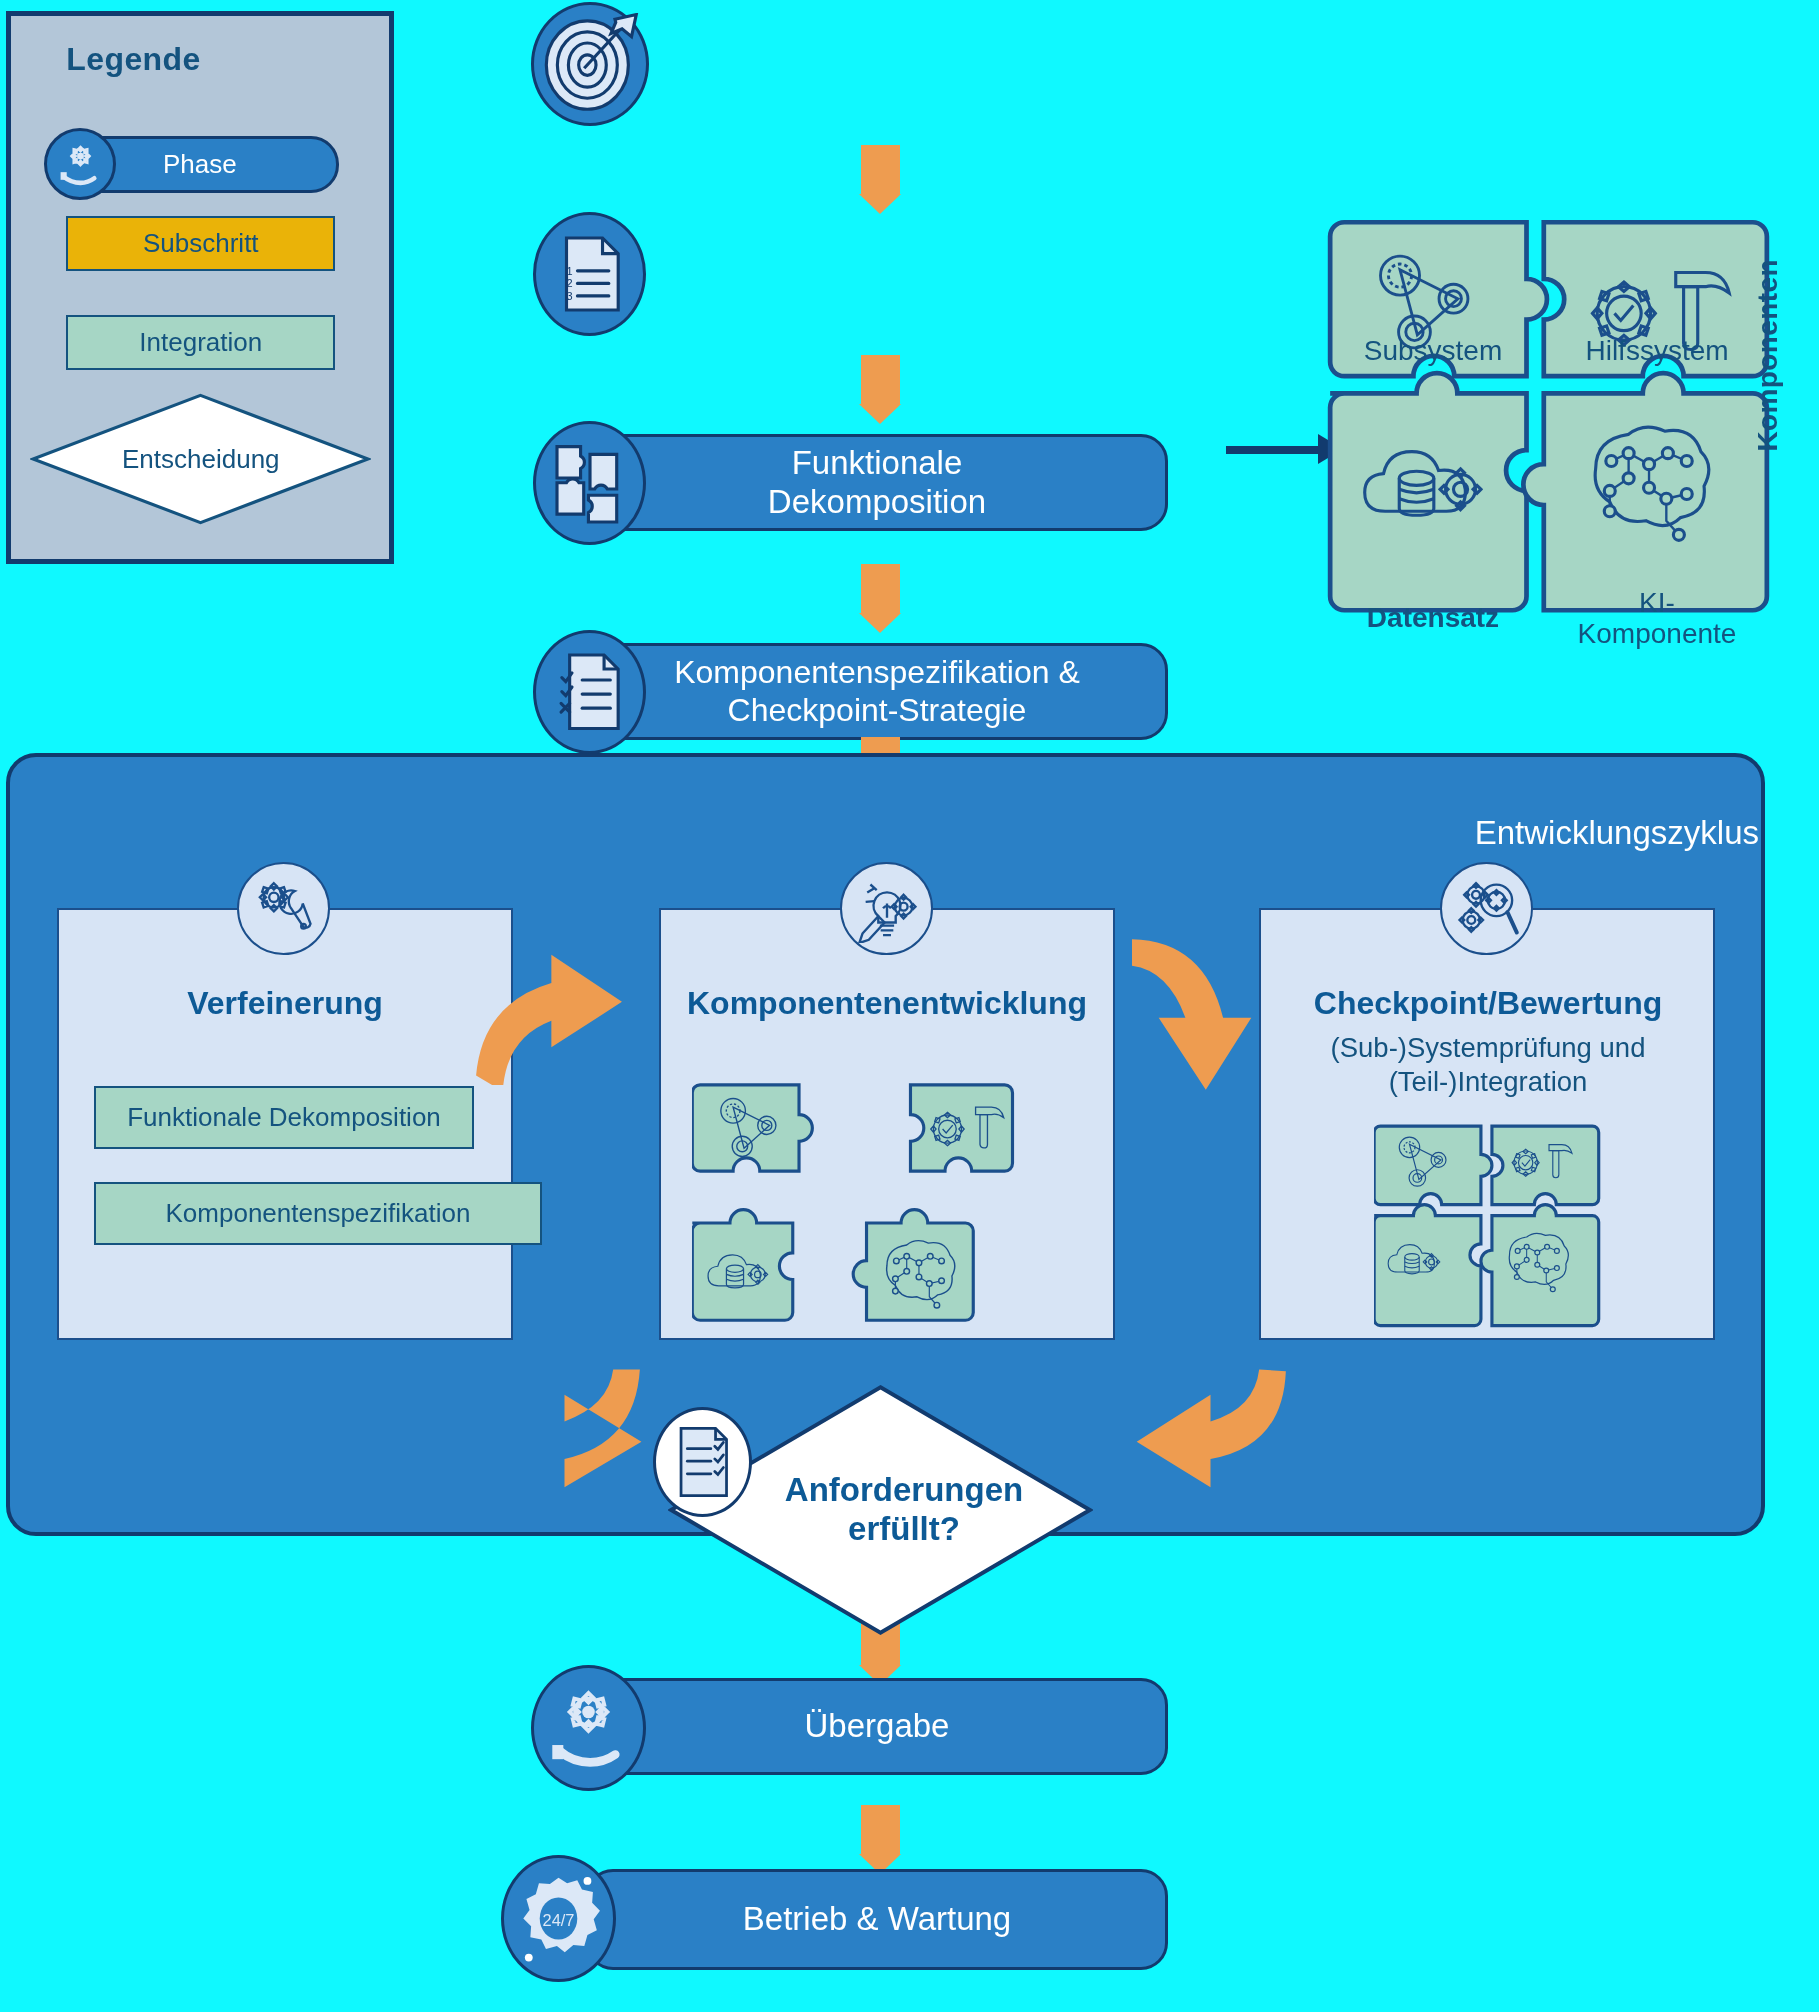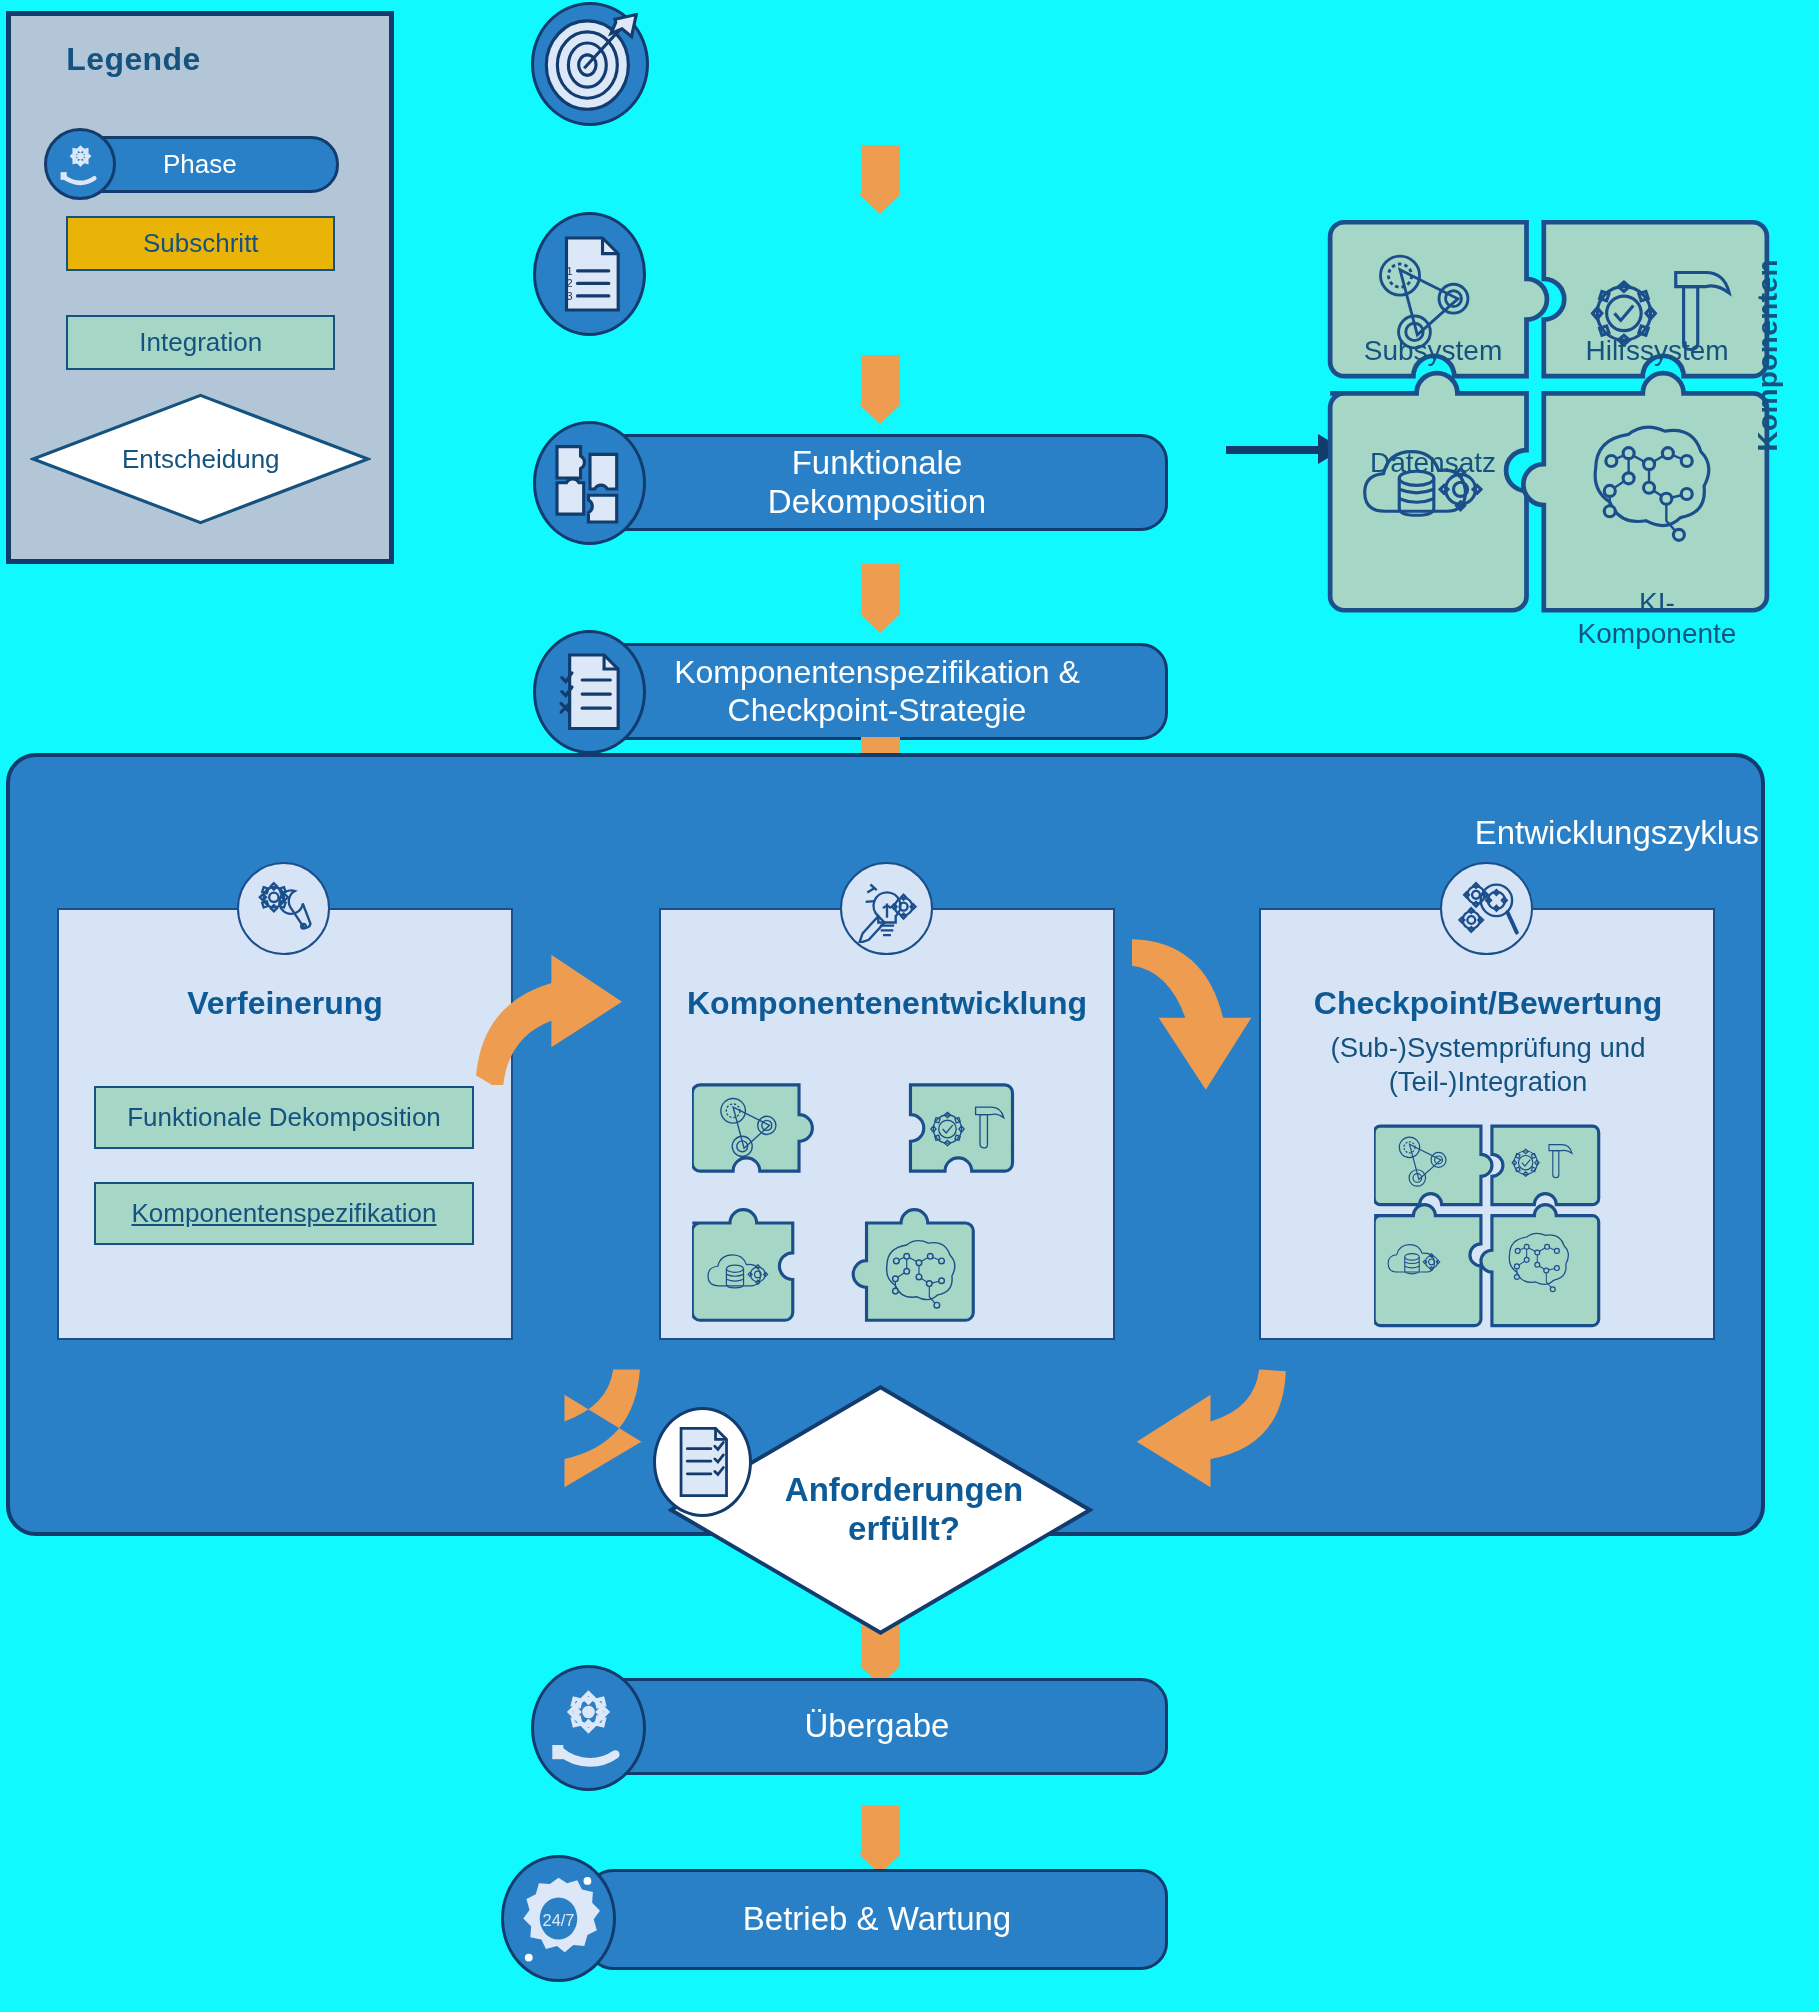--- a/index.html
+++ b/index.html
@@ -326,21 +326,21 @@
         </g>
       </g>
     </svg>
 
     <div class="pz" style="left:0;top:0;width:212px;height:168px;background:transparent;border:none;justify-content:flex-end;padding-bottom:20.4px;">
       <span>Subsystem</span>
     </div>
     <div class="pz" style="left:217px;top:0;width:226px;height:168px;background:transparent;border:none;justify-content:flex-end;padding-bottom:20.4px;">
       <span>Hilfssystem</span>
     </div>
-    <div class="pz" style="left:0;top:228px;width:212px;height:215px;background:transparent;border:none;justify-content:flex-start;padding-bottom:20.4px;">
+    <div class="pz" style="left:0;top:220px;width:212px;height:215px;background:transparent;border:none;justify-content:flex-end;padding-bottom:20.4px;font-weight:bold;">
       <span>Datensatz</span>
     </div>
     <div class="pz" style="left:217px;top:228px;width:226px;height:215px;background:transparent;border:none;justify-content:flex-end;padding-bottom:12.6px;">
       <span style="white-space:pre-line">KI-
 Komponente</span>
     </div>
   </div>
 
   <div class="komp-label">Komponenten</div>
 
@@ -357,21 +357,21 @@
                  M15 13 l6 2 -2 6 -6 -2z M41 13 l-6 2 2 6 6 -2z M15 39 l6 -2 -2 -6 -6 2z M41 39 l-6 -2 2 -6 6 2z"></path>
         <path d="M55 18 a15 15 0 1 0 10 16 l10 26 a6 6 0 0 1 -9 4 l-16 -24 a15 15 0 0 1 5 -22 z"></path>
         <circle cx="66" cy="63" r="3"></circle>
       </g>
     </svg>
   </div>
   <div class="cyc-head" style="left:57px;top:985px;width:456px;">Verfeinerung</div>
   <div class="erg-box" style="left:94px;top:1086px;width:380px;height:63px;">
     <span>Funktionale Dekomposition</span>
   </div>
-  <div class="erg-box" style="left:94px;top:1182px;width:380px;height:63px;text-decoration:underline;">
+  <div class="erg-box" style="left:94px;top:1182px;width:448px;height:63px;">
     <span>Komponentenspezifikation</span>
   </div>
 
   <svg style="position:absolute;left:468px;top:936px;" width="173" height="149" viewBox="0 0 220 190">
     <path d="M10 178 q8 -92 96 -118 l0 -36 l90 60 l-90 58 l0 -34 q-58 22 -62 90 z" fill="#ee9c50"></path>
   </svg>
 
   <div class="cyc-card" style="left:659px;top:908px;width:456px;height:432px;"></div>
   <div class="cyc-icon" style="left:840px;top:862px;">
     <svg width="68" height="68" viewBox="0 0 86 86">

